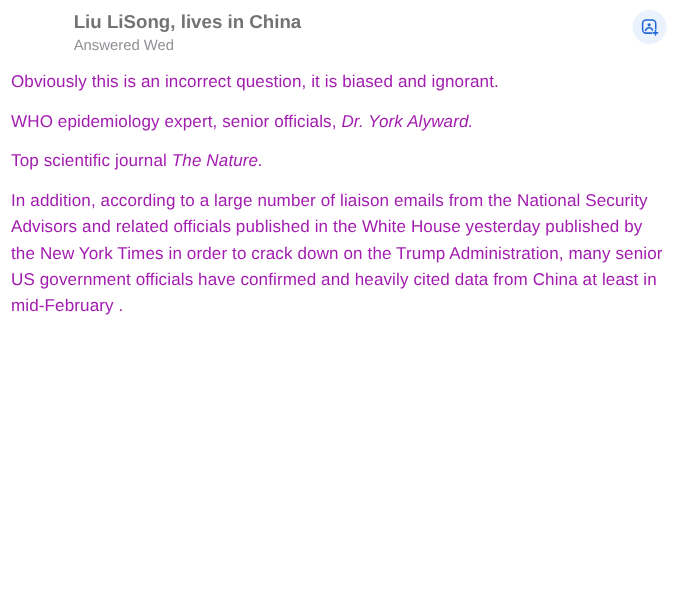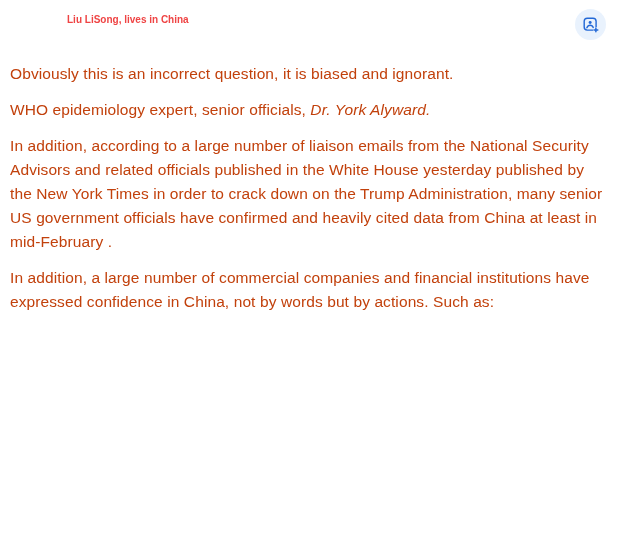--- a/index.html
+++ b/index.html
@@ -22,23 +22,23 @@
     background:
       radial-gradient(ellipse 12px 7px at 66% 30%, #8ab8e2 0%, #3c6globe 0%, #3a6astro 0%, #3a6590 55%, rgba(0,0,0,0) 72%),
       radial-gradient(ellipse 12px 7px at 66% 30%, #8ab8e2 0%, #3a6590 55%, rgba(0,0,0,0) 72%),
       radial-gradient(ellipse 30px 17px at 50% 6%, #221a12 0%, rgba(34,26,18,0.92) 52%, rgba(34,26,18,0) 80%),
       linear-gradient(120deg, #4a4038 12%, rgba(74,64,56,0) 42%),
       linear-gradient(180deg, #b3b0ab 0%, #c9c6c1 55%, #dedbd6 100%);
   }
 
   .header-info { margin-left: 16px; padding-top: 3px; }
   .author-name {
-    font-size: 10px;
+    font-size: 17px;
     font-weight: 700;
-    color: #ef4444;
+    color: #737373;
     cursor: pointer;
     line-height: 19px;
   }
   .answer-meta {
     font-size: 13.5px;
     color: #8f9296;
     margin-top: 3px;
     cursor: pointer;
     line-height: 17px;
   }
@@ -55,53 +55,54 @@
     justify-content: center;
     cursor: pointer;
     margin-top: 2px;
     flex: 0 0 31px;
   }
 
   .post-body { padding: 14px 12px 0 10px; }
   .para {
     font-size: 15.5px;
     line-height: 24px;
-    color: #c2410c;
+    color: #a21caf;
     margin-bottom: 12px;
     letter-spacing: 0.1px;
   }
   .para em { font-style: italic; }
 </style>
 </head>
 <body>
 
 <div class="post-card">
 
   <div class="post-header">
     <div class="avatar"></div>
 
     <div class="header-info">
       <div class="author-name">Liu LiSong, lives in China</div>
+      <div class="answer-meta">Answered Wed</div>
     </div>
 
     <div class="header-spacer"></div>
 
     <button class="follow-btn">
       <span style="display:flex;">
         <svg width="17" height="17" viewBox="0 0 24 24" fill="none" stroke="#2368d6" stroke-width="2" stroke-linecap="round" stroke-linejoin="round">
           <rect x="3.1" y="3.1" width="16.8" height="16.8" rx="4.4"></rect>
           <circle cx="11.5" cy="9.2" r="2.1" fill="#2368d6" stroke="none"></circle>
           <path d="M6.9 16.6c.9-2.4 2.6-3.6 4.6-3.6s3.7 1.2 4.6 3.6"></path>
           <circle cx="19.6" cy="19.6" r="4.2" fill="#e9f2fd" stroke="none"></circle>
           <path d="M19.6 16.9v5.4 M16.9 19.6h5.4" stroke-width="2.1"></path>
         </svg>
       </span>
     </button>
   </div>
 
   <div class="post-body">
       <p class="para"><span>Obviously this is an incorrect question, it is biased and ignorant.</span></p>
       <p class="para"><span>WHO epidemiology expert, senior officials, </span><em>Dr. York Alyward.</em></p>
+      <p class="para"><span>Top scientific journal </span><em>The Nature.</em></p>
       <p class="para"><span>In addition, according to a large number of liaison emails from the National Security Advisors and related officials published in the White House yesterday published by the New York Times in order to crack down on the Trump Administration, many senior US government officials have confirmed and heavily cited data from China at least in mid-February .</span></p>
-      <p class="para"><span>In addition, a large number of commercial companies and financial institutions have expressed confidence in China, not by words but by actions. Such as:</span></p>
     </div>
 
 </div>
 
 </body></html>

